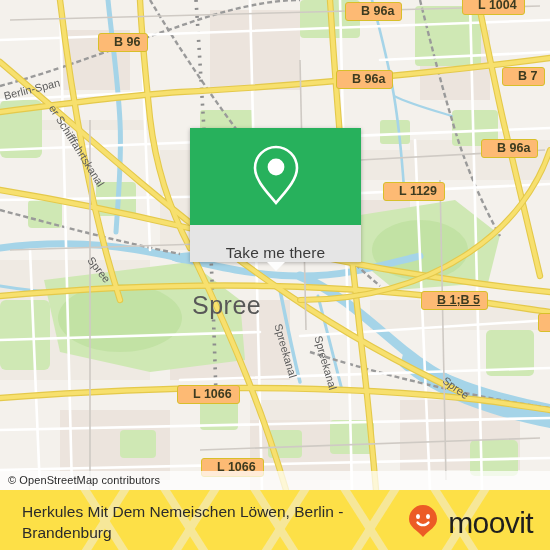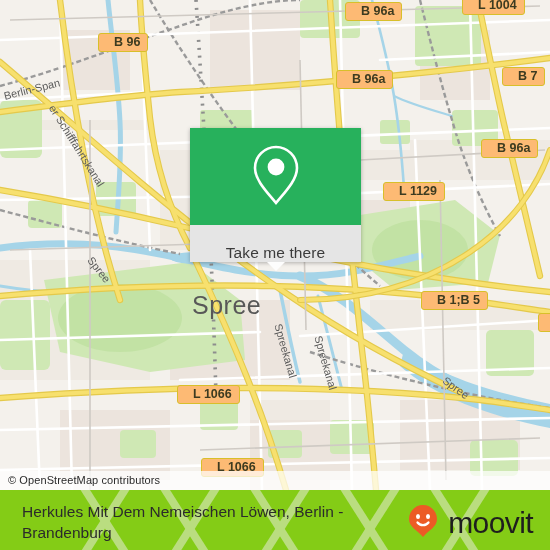--- a/index.html
+++ b/index.html
@@ -86,21 +86,21 @@
     left:50%;margin-left:-9px;bottom:-9px;
     width:0;height:0;
     border-left:9px solid transparent;
     border-right:9px solid transparent;
     border-top:9px solid #fdfdfd;
   }
 
   
   #footer{
     position:absolute;left:0;top:490px;width:550px;height:60px;
-    background:#84cc16;
+    background:#fde047;
     overflow:hidden;
   }
   #footer-watermark{
     position:absolute;left:0;top:-14px;width:550px;height:88px;
     opacity:0.5;
   }
   #footer-title{
     position:absolute;left:22px;top:11px;width:370px;
     font-size:15.5px;line-height:21px;color:#2b2b2b;
     font-family:"Liberation Sans", sans-serif;
@@ -279,21 +279,21 @@
     <div class="maplabel" style="left:318px;top:330px;transform:rotate(74deg);transform-origin:left center;">Spreekanal</div>
     <div class="maplabel" style="left:444px;top:373px;transform:rotate(36deg);transform-origin:left center;">Spree</div>
 
     <div class="shield" style="left:345px;top:2px;">B 96a</div>
     <div class="shield" style="left:462px;top:-4px;">L 1004</div>
     <div class="shield" style="left:98px;top:33px;">B 96</div>
     <div class="shield" style="left:336px;top:70px;">B 96a</div>
     <div class="shield" style="left:502px;top:67px;">B 7</div>
     <div class="shield" style="left:481px;top:139px;">B 96a</div>
     <div class="shield" style="left:383px;top:182px;">L 1129</div>
-    <div class="shield" style="left:421px;top:291px;">B 1;B 5</div>
+    <div class="shield" style="left:421px;top:291px;text-decoration:underline;">B 1;B 5</div>
     <div class="shield" style="left:538px;top:313px;">B</div>
     <div class="shield" style="left:177px;top:385px;">L 1066</div>
     <div class="shield" style="left:201px;top:458px;">L 1066</div>
 
     <div id="attribution">© OpenStreetMap contributors</div>
   </div>
 
   <div id="card">
     <div id="card-top">
       <span>

